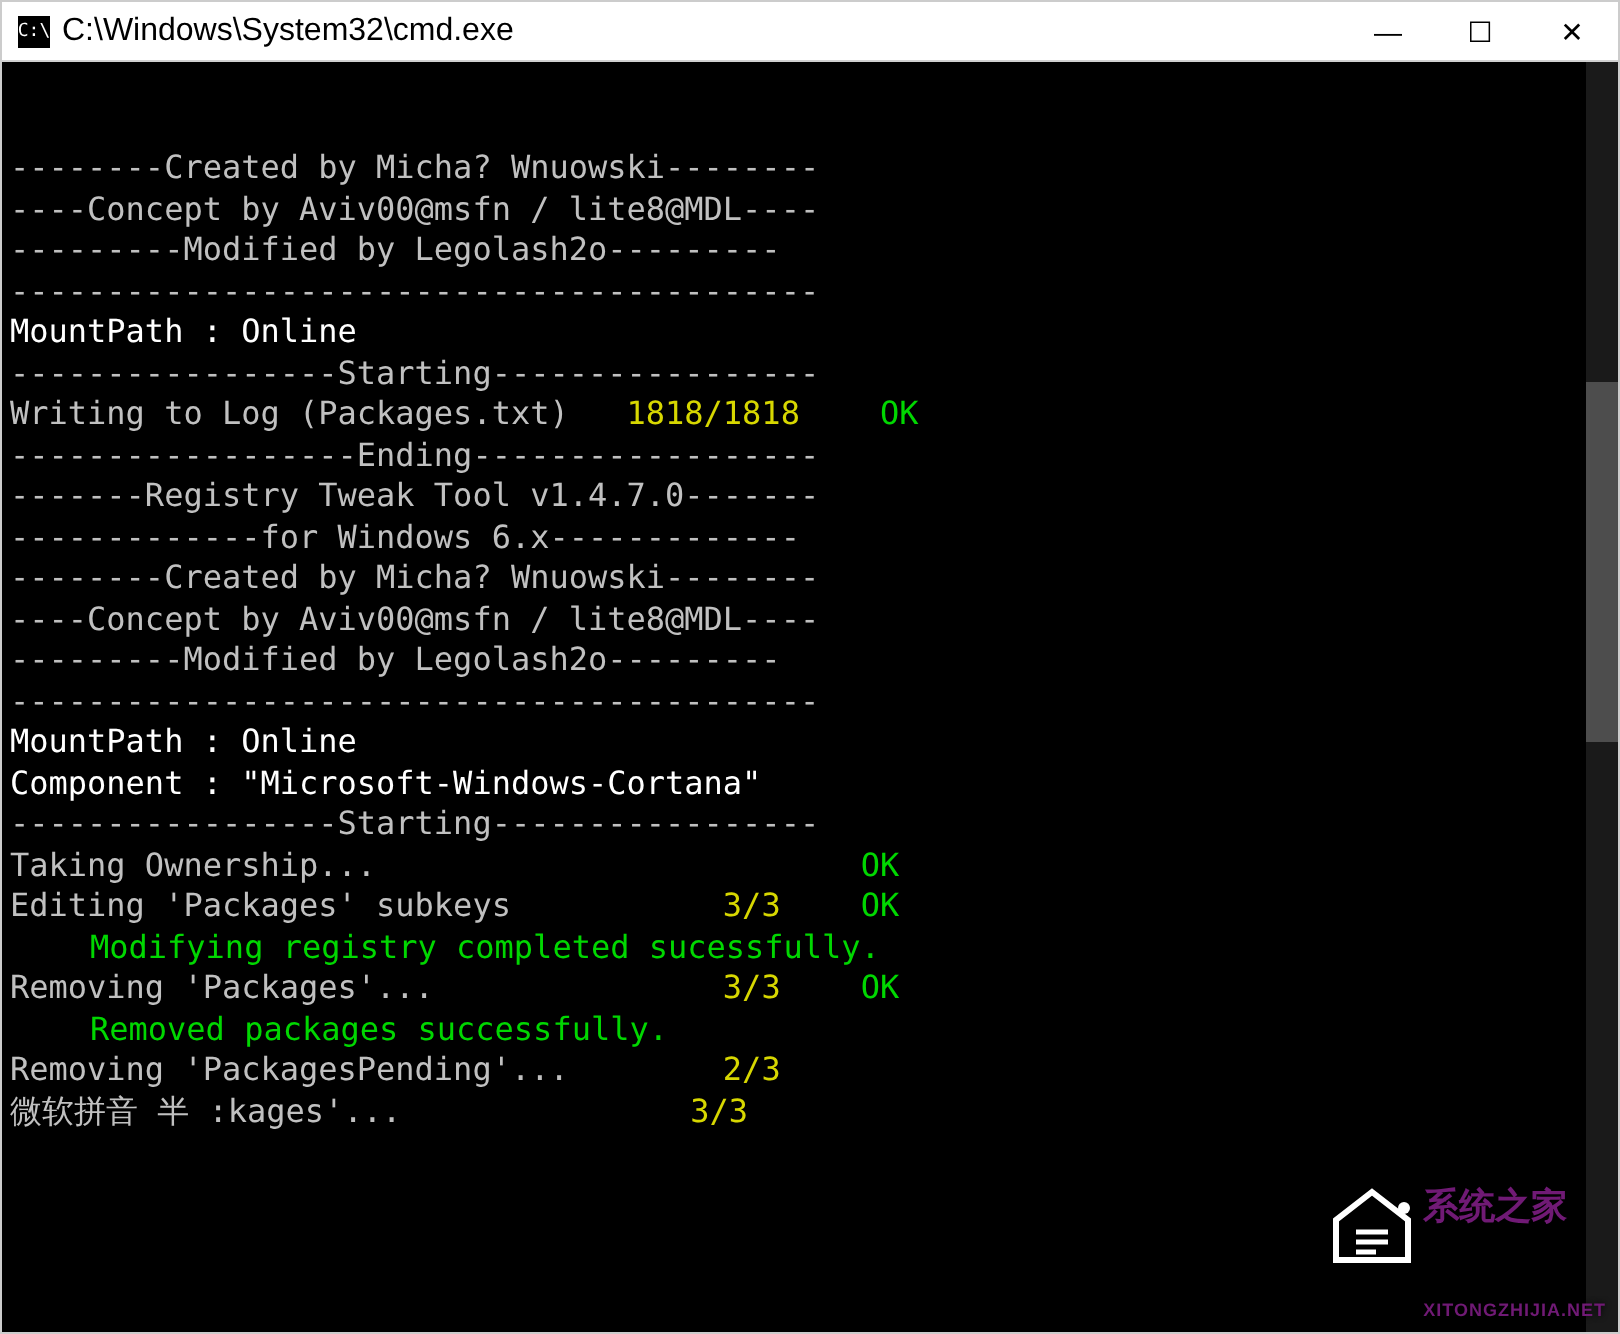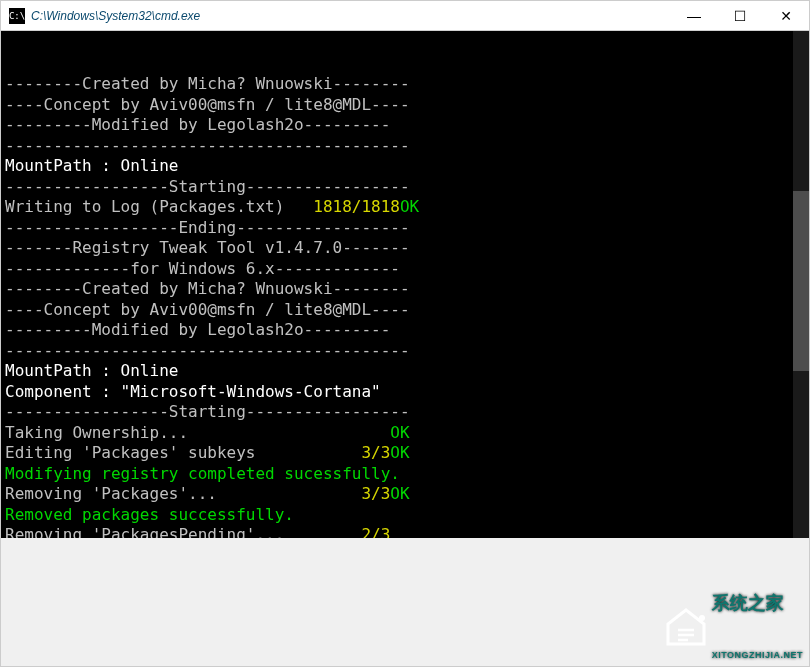--- a/index.html
+++ b/index.html
@@ -25,55 +25,54 @@
       background: #000;
       display: inline-flex;
       align-items: center;
       justify-content: center;
       color: #fff;
       font-size: 9px;
       font-family: monospace;
     }
     .titlebar-title {
       flex: 1;
-      font-size: 12px;
-      color: #0c4a6e;
-      font-style: italic;
+      font-size: 16px;
+      color: #000000;
     }
     .titlebar-controls {
       display: flex;
     }
     .titlebar-btn {
       width: 46px;
       height: 30px;
       display: flex;
       align-items: center;
       justify-content: center;
       font-size: 14px;
       color: #000;
       background: transparent;
       border: none;
     }
     .titlebar-btn.close { width: 46px; }
     .term {
       background: #000;
-      height: 507px;
+      height: 637px;
       padding: 2px 4px;
       font-family: "NSimSun", "SimSun", "Consolas", monospace;
       font-size: 16px;
       line-height: 20.5px;
       color: #c0c0c0;
       white-space: pre;
       overflow: hidden;
       position: relative;
     }
     .term .line { display: block; }
     .cyan { color: #ffffff; }
     .yellow { color: #d7d700; margin-top: 17px; }
-    .green { color: #00d700; }
+    .green { color: #00d700; padding-left: 40px; }
     .gray { color: #c0c0c0; }
     .scrollbar {
       position: absolute;
       right: 0;
       top: 0;
       width: 16px;
       height: 100%;
       background: #1a1a1a;
     }
     .scrollbar-thumb {
@@ -82,22 +81,21 @@
       top: 160px;
       width: 16px;
       height: 180px;
       background: #4d4d4d;
     }
     .watermark {
       position: absolute;
       right: 6px;
       bottom: 6px;
       display: flex;
-      align-items: center;
-      color: #0f766e;
+      color: #701a75;
       font-family: "Microsoft YaHei", sans-serif;
       font-weight: bold;
       text-shadow: 0 0 3px #000;
     }
     .watermark-logo {
       width: 44px;
       height: 38px;
       margin-right: 4px;
     }
     .watermark-text-cn { font-size: 18px; line-height: 1; }

